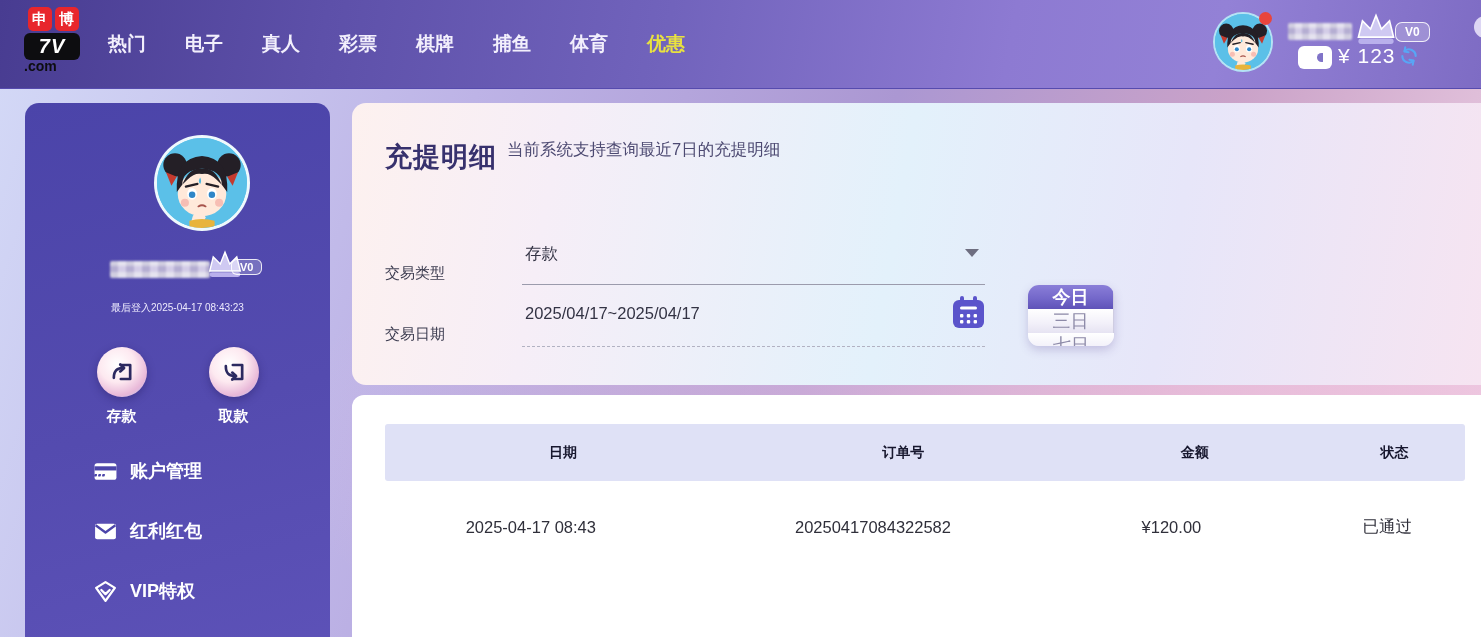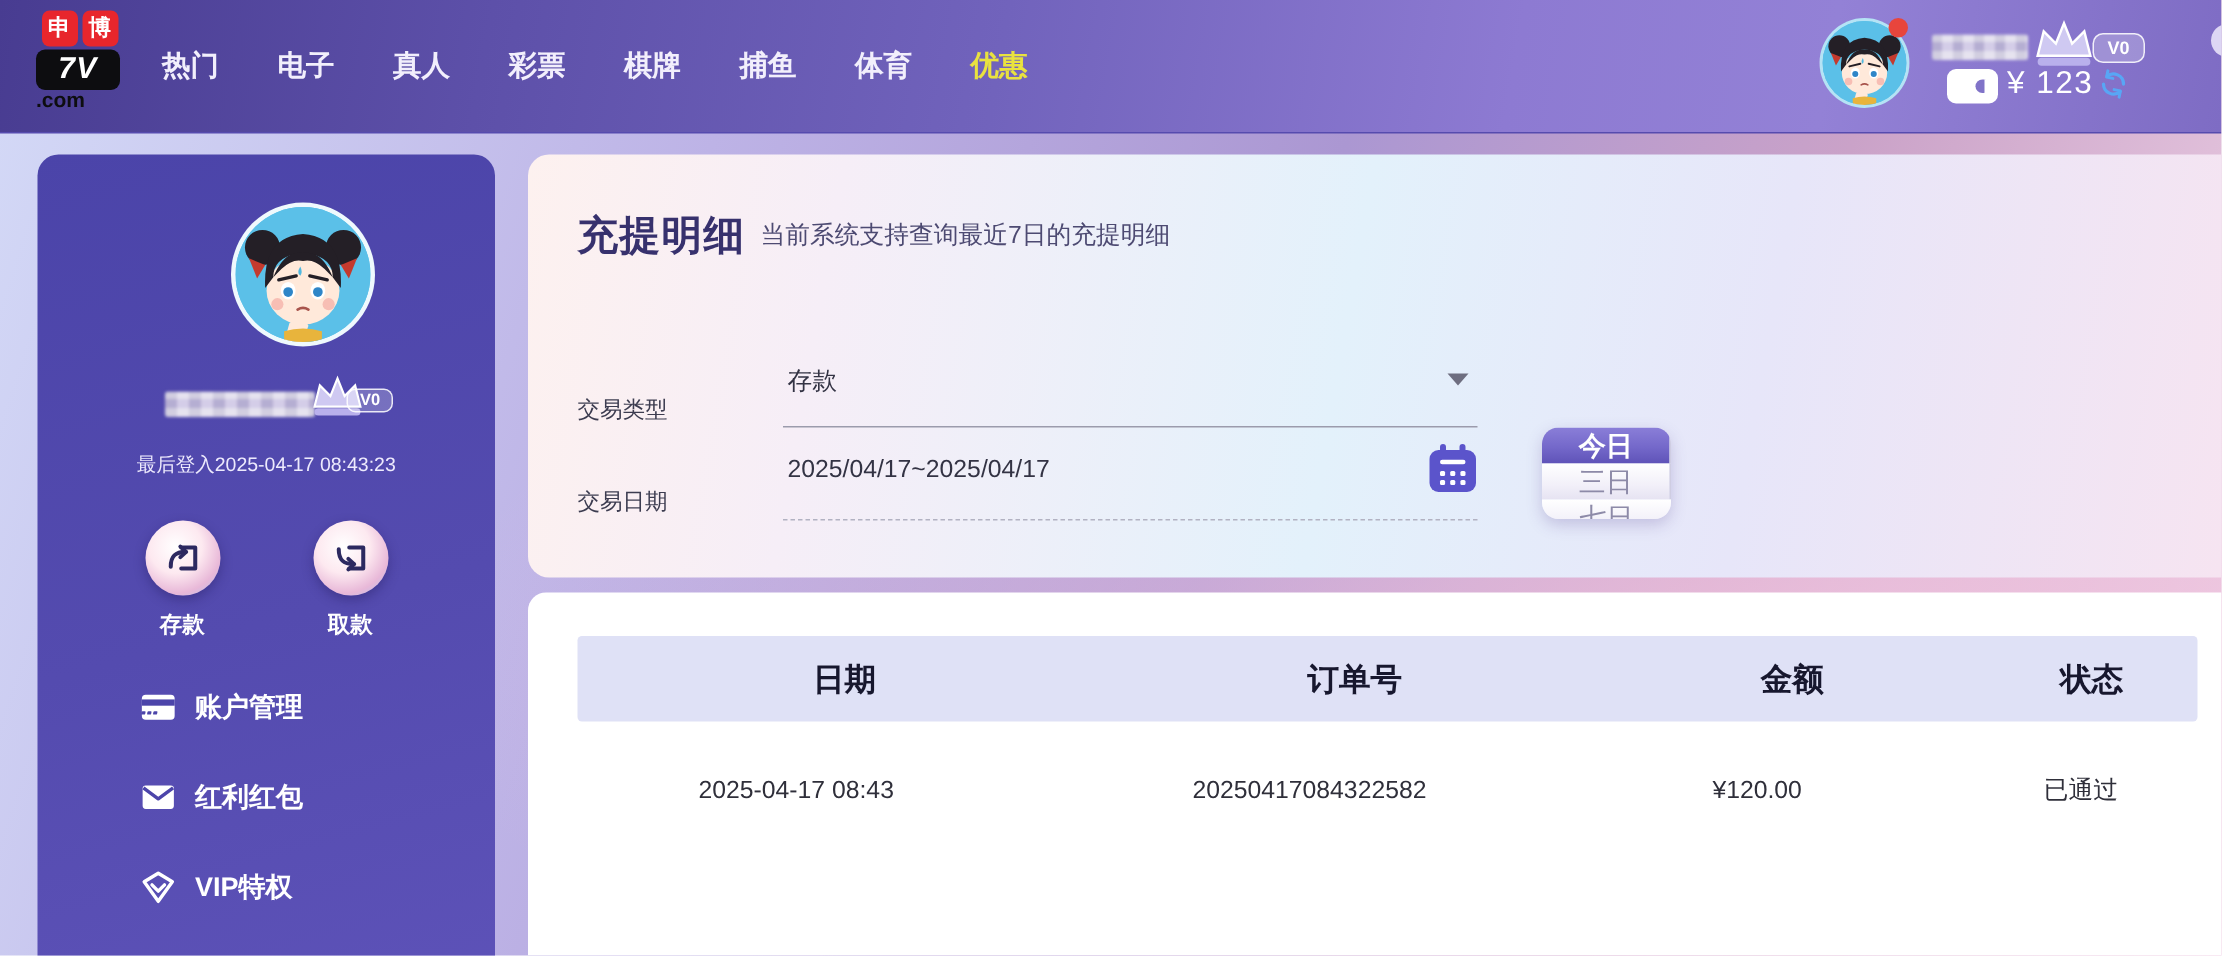--- a/index.html
+++ b/index.html
@@ -93,21 +93,21 @@
     background-blend-mode:overlay; filter:blur(1.2px);
   }
   .sb-crown { position:absolute; left:180px; top:-6px; width:40px; height:34px; }
   .sb-vip {
     position:absolute; left:206px; top:6px; padding:1px 8px;
     background:rgba(255,255,255,.22); border:1.5px solid rgba(255,255,255,.85);
     border-radius:6px; color:#fff; font-size:11px; font-weight:bold;
   }
   .sb-lastlogin {
     position:absolute; left:0; top:198px; width:100%; text-align:center;
-    color:#edeafd; font-size:13px;
+    color:#edeafd; font-size:10px;
   }
   .sb-actions { position:absolute; left:0; top:244px; width:100%; display:flex; justify-content:center; gap:32px; }
   .sb-action { width:80px; text-align:center; cursor:pointer; }
   .sb-action-circle {
     width:50px; height:50px; border-radius:50%; margin:0 auto;
     background:radial-gradient(circle at 40% 35%, #ffffff 0%, #fde9f0 40%, #e8b8d8 70%, #a8c4f2 100%);
     box-shadow:0 3px 8px rgba(30,20,80,.35);
     display:flex; align-items:center; justify-content:center;
   }
   .sb-action-circle svg { width:28px; height:28px; }
@@ -117,21 +117,21 @@
   .sb-menu-item svg { width:25px; height:25px; margin-right:12px; flex:none; }
   .sb-menu-label { color:#fff; font-size:18px; font-weight:bold; }
 
   
   .filter-card {
     position:absolute; left:352px; top:103px; width:1129px; height:282px;
     border-radius:14px 0 0 14px;
     background:linear-gradient(100deg,#fdf1ef 0%,#f6eef7 18%,#e3f1fb 48%,#e7e6f9 72%,#f6e4f1 100%);
     z-index:2;
   }
-  .fc-title-row { position:absolute; left:33px; top:36px; display:flex; align-items:center; }
+  .fc-title-row { position:absolute; left:33px; top:36px; display:flex; align-items:flex-start; }
   .fc-title { color:#37316d; font-size:27px; font-weight:bold; letter-spacing:1px; }
   .fc-subtitle { color:#4d4a72; font-size:16.5px; margin-left:10px; }
   .fc-label { position:absolute; left:33px; color:#3c3c50; font-size:15px;margin-top:22px; }
   .fc-value { position:absolute; left:173px; color:#333344; font-size:16.5px; cursor:pointer; }
   .fc-caret {
     position:absolute; left:613px; top:146px; width:0; height:0; cursor:pointer;
     border-left:7px solid transparent; border-right:7px solid transparent;
     border-top:8px solid #6e6e80;
   }
   .fc-line-solid { position:absolute; left:170px; top:181px; width:463px; border-top:1px solid #9b9bac; }
@@ -152,21 +152,21 @@
     color:#fff; font-weight:bold;
   }
 
   
   .table-card {
     position:absolute; left:352px; top:395px; width:1129px; height:242px;
     background:#ffffff; border-radius:12px 0 0 0; z-index:2; overflow:hidden;
   }
   .table { position:absolute; left:33px; top:29px; width:1080px; }
   .t-header { display:flex; background:#dfe1f6; border-radius:3px; height:57px; align-items:center; }
-  .t-hcell { color:#17172e; font-size:21px; font-weight:bold; text-align:center;padding-left:32px; }
+  .t-hcell { color:#17172e; font-size:14px; font-weight:bold; text-align:center;padding-left:32px; }
   .t-row { display:flex; height:92px; align-items:center;gap:36px; }
   .t-cell { color:#2f2f3a; font-size:16.5px; text-align:center; }
   .c0 { width:30%; } .c1 { width:33%; } .c2 { width:21%; } .c3 { width:16%; }
 </style>
 </head>
 <body>
 
 <svg width="0" height="0" style="position:absolute">
   <defs>
     <g id="avatar-art">

